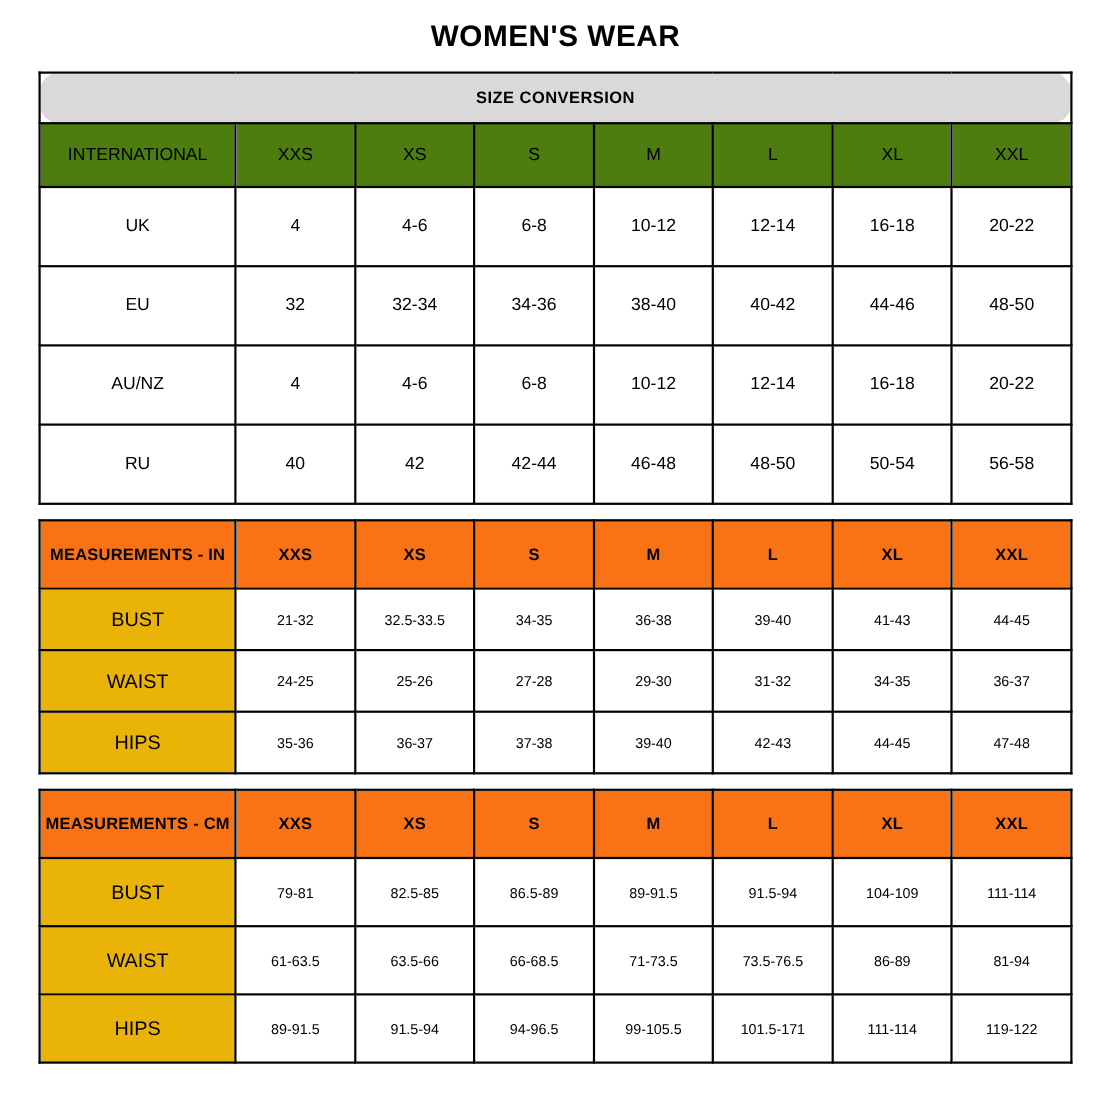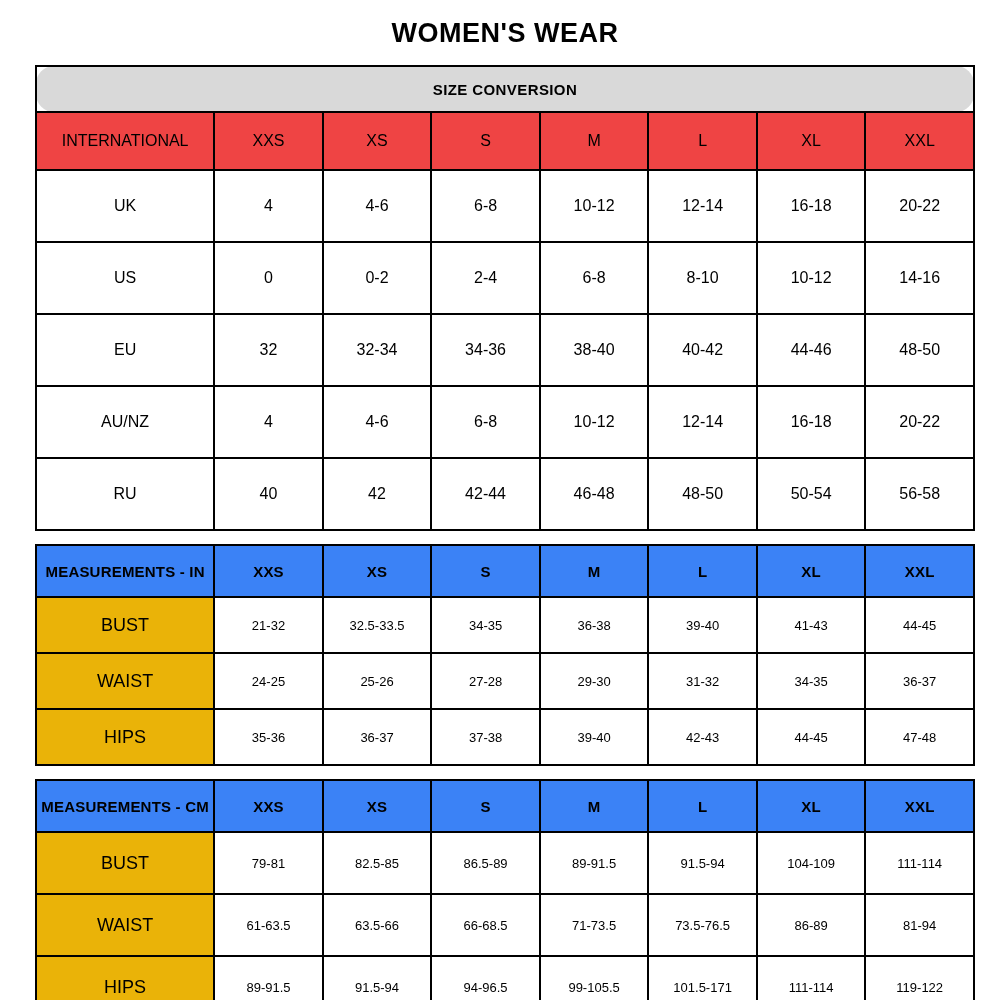--- a/index.html
+++ b/index.html
@@ -39,34 +39,34 @@
     font-size: 15px;
     font-weight: bold;
     letter-spacing: 0.4px;
     height: 46px;
     border-radius: 18px;
   }
   .size-table tr.col-header-row th {
     font-weight: normal;
     font-size: 16px;
     height: 58px;
-    background: #ef4444;
+    background: #4d7c0f;
   }
   .size-table tbody th, .size-table tbody td {
     font-weight: normal;
     font-size: 16px;
     height: 72px;
   }
 
   
   .meas-table tr.col-header-row th {
-    background: #3b82f6;
+    background: #f97316;
     font-size: 15px;
     font-weight: bold;
-    height: 52px;
+    height: 62px;
     letter-spacing: 0.2px;
   }
   .meas-table tbody th {
     font-weight: normal;
     font-size: 18px;
     background: #eab308;
   }
   .meas-table tbody td { font-size: 13px; }
   .meas-table tbody th, .meas-table tbody td { height: 56px; }
   .meas-table.cm tbody th, .meas-table.cm tbody td { height: 62px; }
@@ -111,30 +111,20 @@
           <th>UK</th>
           <td>4</td>
           <td>4-6</td>
           <td>6-8</td>
           <td>10-12</td>
           <td>12-14</td>
           <td>16-18</td>
           <td>20-22</td>
         </tr>
         <tr>
-          <th>US</th>
-          <td>0</td>
-          <td>0-2</td>
-          <td>2-4</td>
-          <td>6-8</td>
-          <td>8-10</td>
-          <td>10-12</td>
-          <td>14-16</td>
-        </tr>
-        <tr>
           <th>EU</th>
           <td>32</td>
           <td>32-34</td>
           <td>34-36</td>
           <td>38-40</td>
           <td>40-42</td>
           <td>44-46</td>
           <td>48-50</td>
         </tr>
         <tr>

